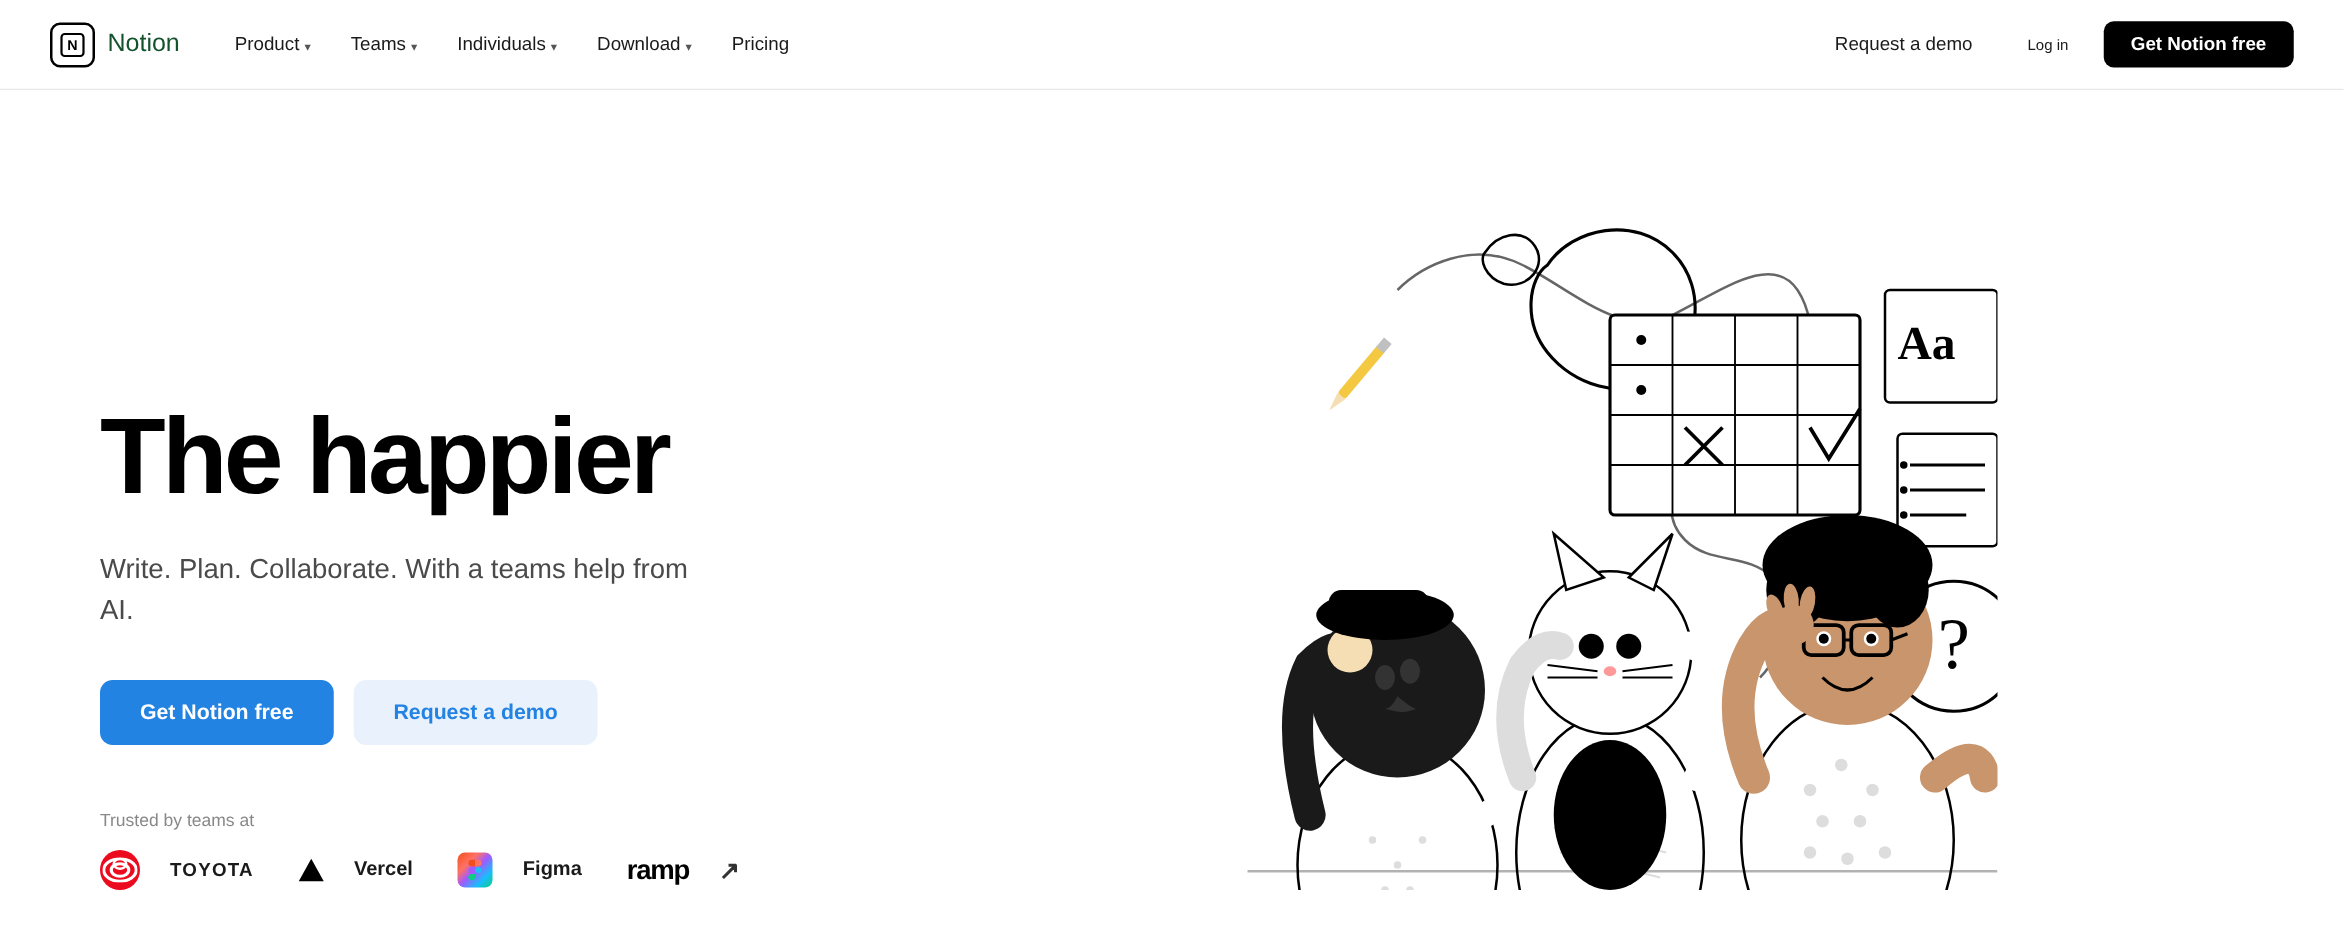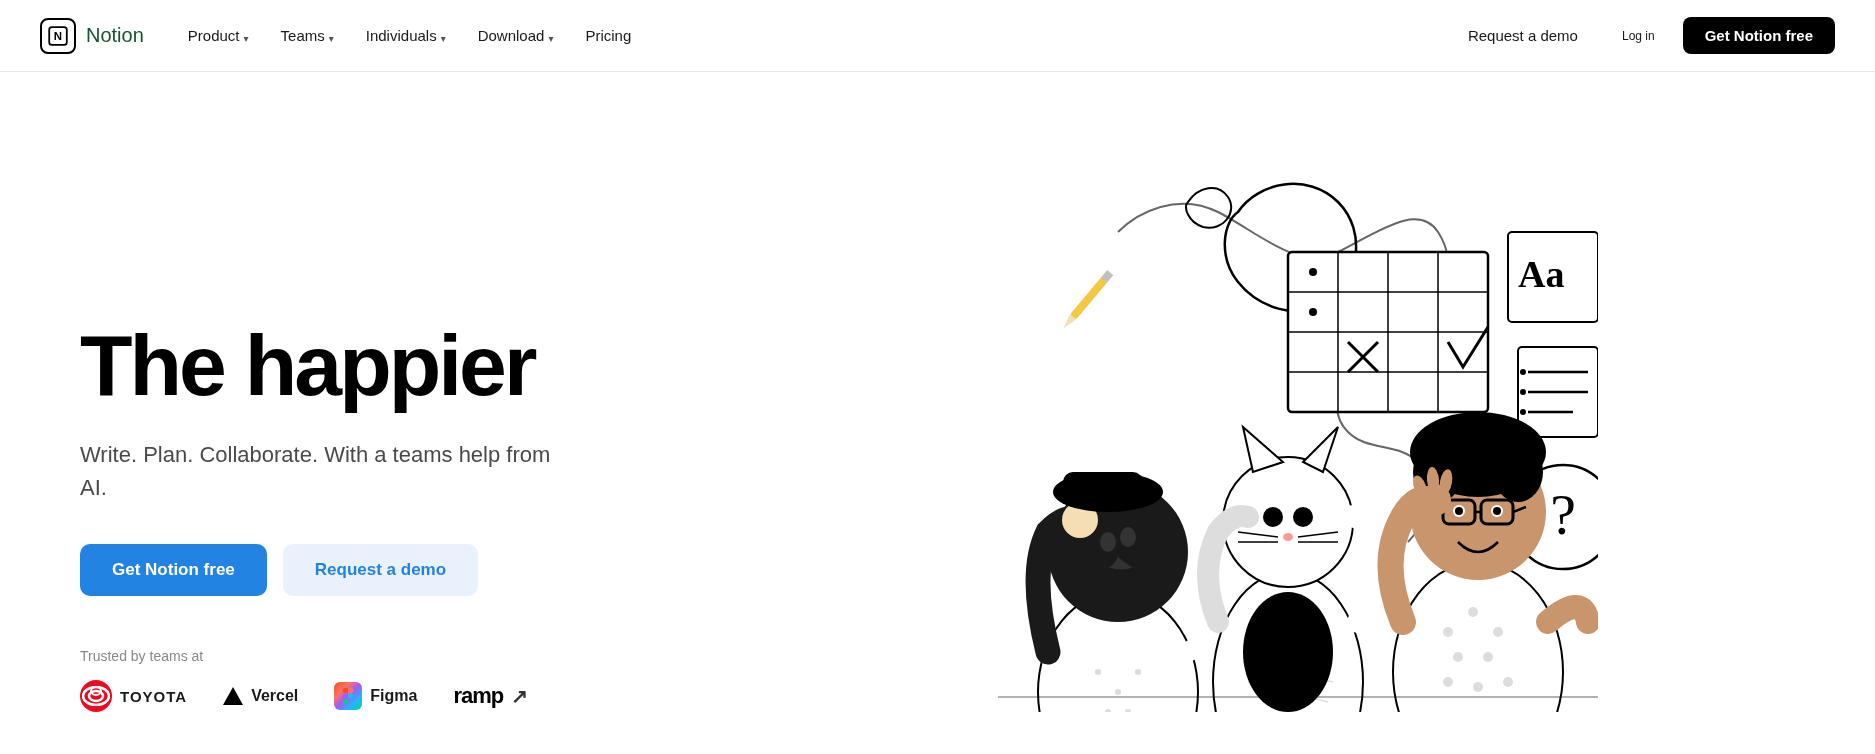--- a/index.html
+++ b/index.html
@@ -159,21 +159,21 @@
       margin-bottom: 16px;
     }
     .trusted-logos {
       display: flex;
       align-items: center;
       gap: 36px;
     }
     .logo-item {
       display: flex;
       align-items: center;
-      gap: 8px;
+      gap: 24px;
       font-size: 16px;
       font-weight: 700;
       color: #1a1a1a;
     }
 
     
     .toyota-icon {
       width: 32px;
       height: 32px;
       background: #EB0A1E;

